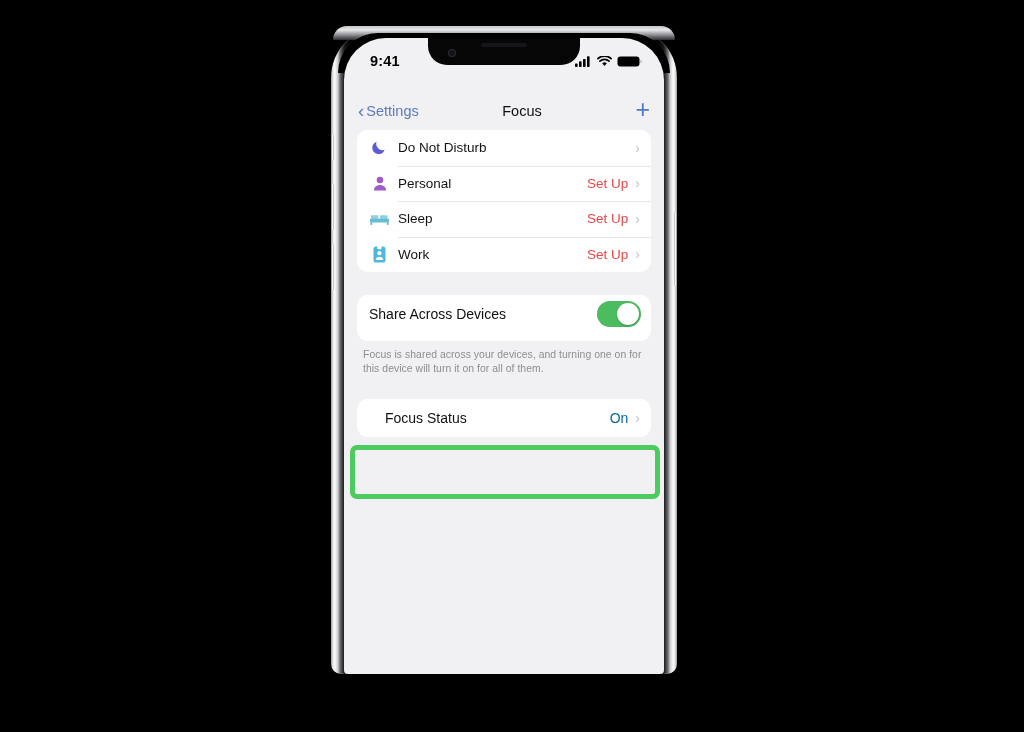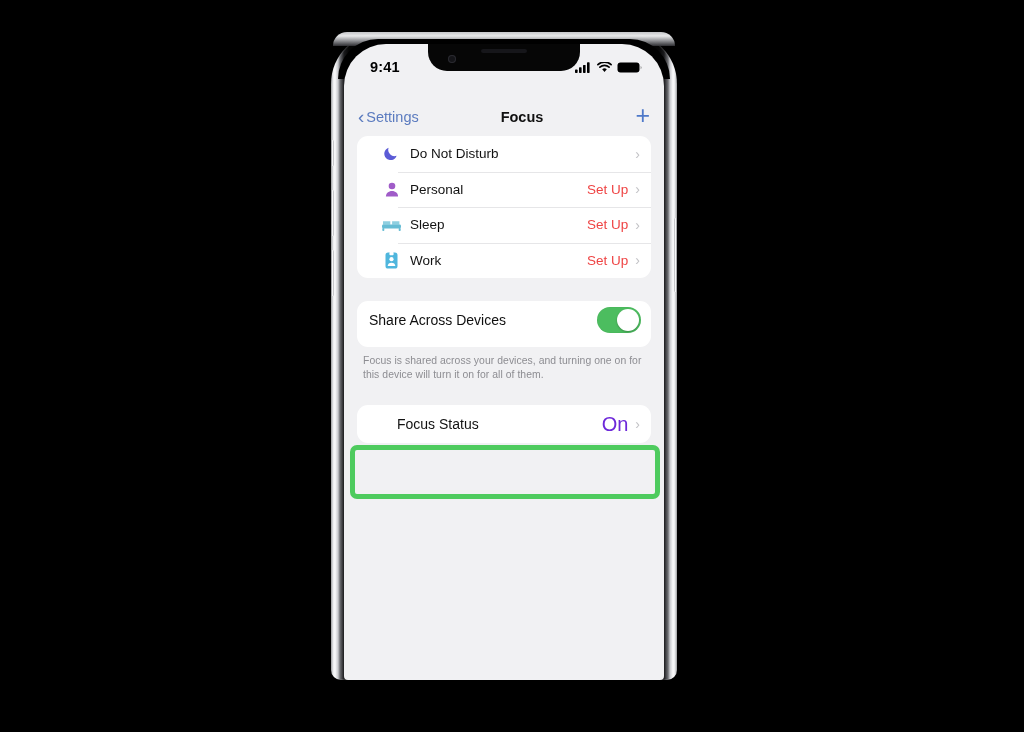--- a/index.html
+++ b/index.html
@@ -13,21 +13,21 @@
     position: relative;
     overflow: hidden;
     font-family: "Liberation Sans", sans-serif;
     -webkit-font-smoothing: antialiased;
   }
 
   
   #phone {
     position: absolute;
     left: 331px;
-    top: 32px;
+    top: 26px;
     width: 346px;
     height: 528px;
   }
 
   
   .device-band {
     position: absolute;
     left: 0; top: 0;
     width: 346px;
     height: 648px;
@@ -173,21 +173,21 @@
     color: #5b7bbf;
     font-size: 14.5px;
     cursor: pointer;
   }
   .nav-back .chev { font-size: 19px; line-height: 1; margin-top:-2px; font-weight: 500;}
   .nav-title {
     position: absolute;
     left: 0; right: 0;
     text-align: center;
     font-size: 14.5px;
-    font-weight: bold;
+    font-weight: normal;
     color: #111;
     pointer-events: none;
     padding-left: 36px;
   }
   .nav-plus {
     margin-left: auto;
     color: #4f79c9;
     font-size: 25px;
     line-height: 1;
     font-weight: 300;
@@ -209,21 +209,21 @@
   .card {
     background: #ffffff;
     border-radius: 11px;
     overflow: hidden;
   }
 
   .row {
     display: flex;
     align-items: center;
     height: 35.5px;
-    padding: 0 11px 0 24px;
+    padding: 0 11px 0 12px;
     position: relative;
     cursor: pointer;
   }
   .row + .row::before {
     content: "";
     position: absolute;
     left: 41px;
     right: 0;
     top: 0;
     height: 1px;
@@ -296,21 +296,21 @@
     background: #fff;
     box-shadow: 0 1px 2px rgba(0,0,0,.25);
   }
 
   
   .row-status { height: 38px; }
   .row-status .row-label {
     margin-left: 16px;
     font-size: 14px;
   }
-  .row-status .row-value { font-size: 20px; color: #6d28d9; }
+  .row-status .row-value { font-size: 14px; color: #0369a1; }
 
   
   .highlight-box {
     position: absolute;
     left: 350px;
     top: 445px;
     width: 310px;
     height: 54px;
     border: 5px solid #4ecb5e;
     border-radius: 7px;

